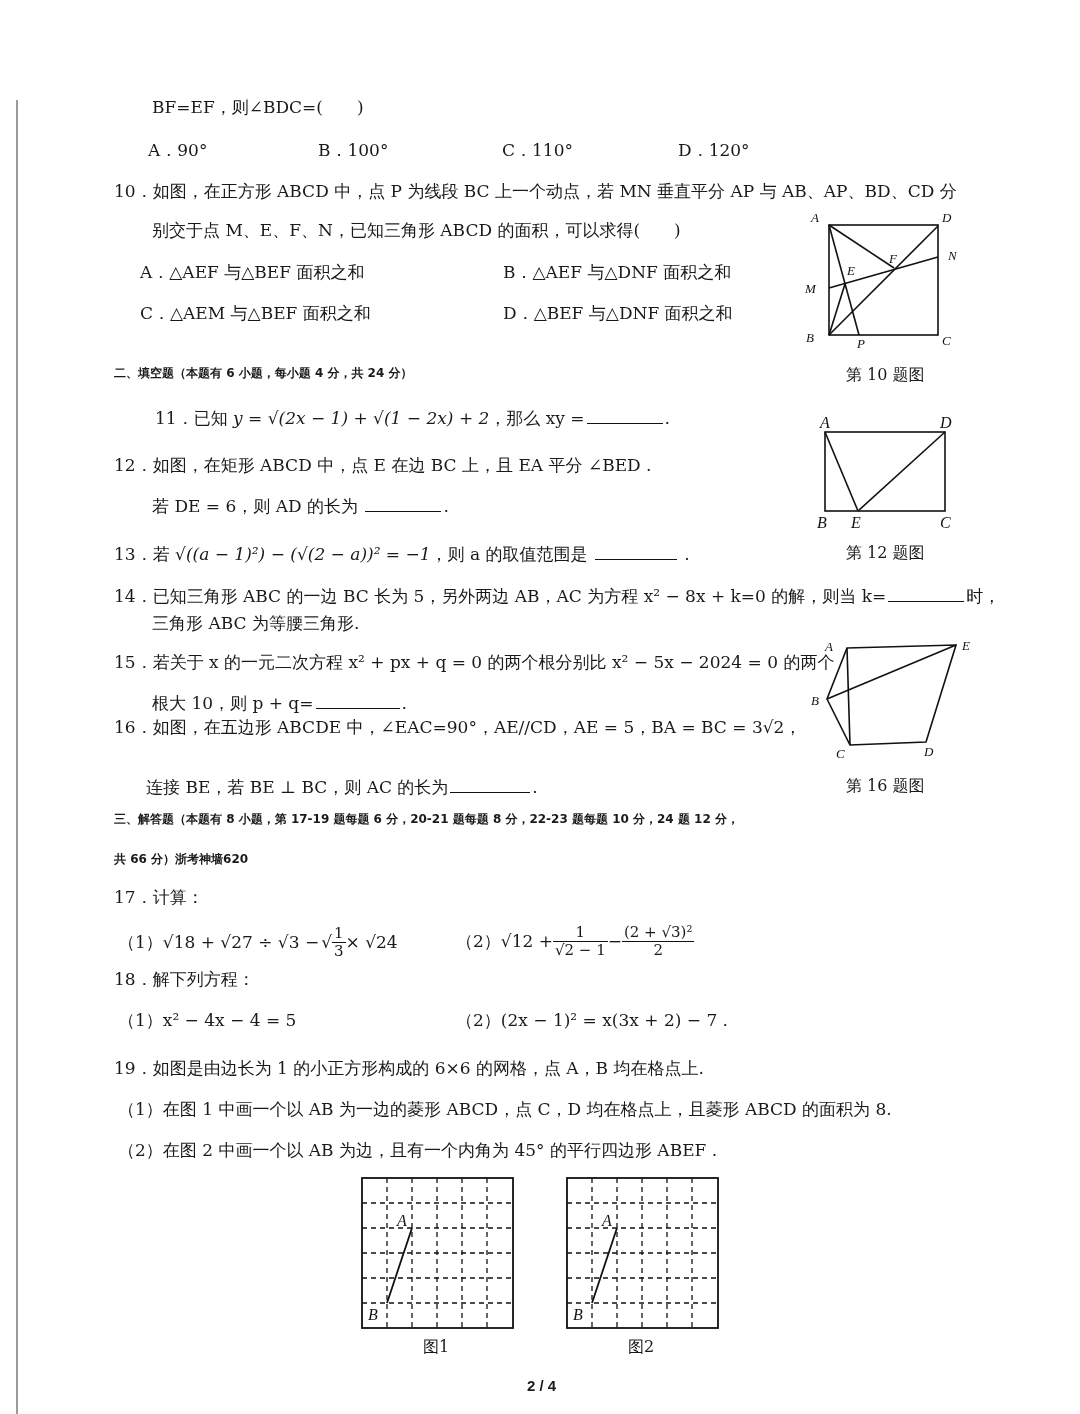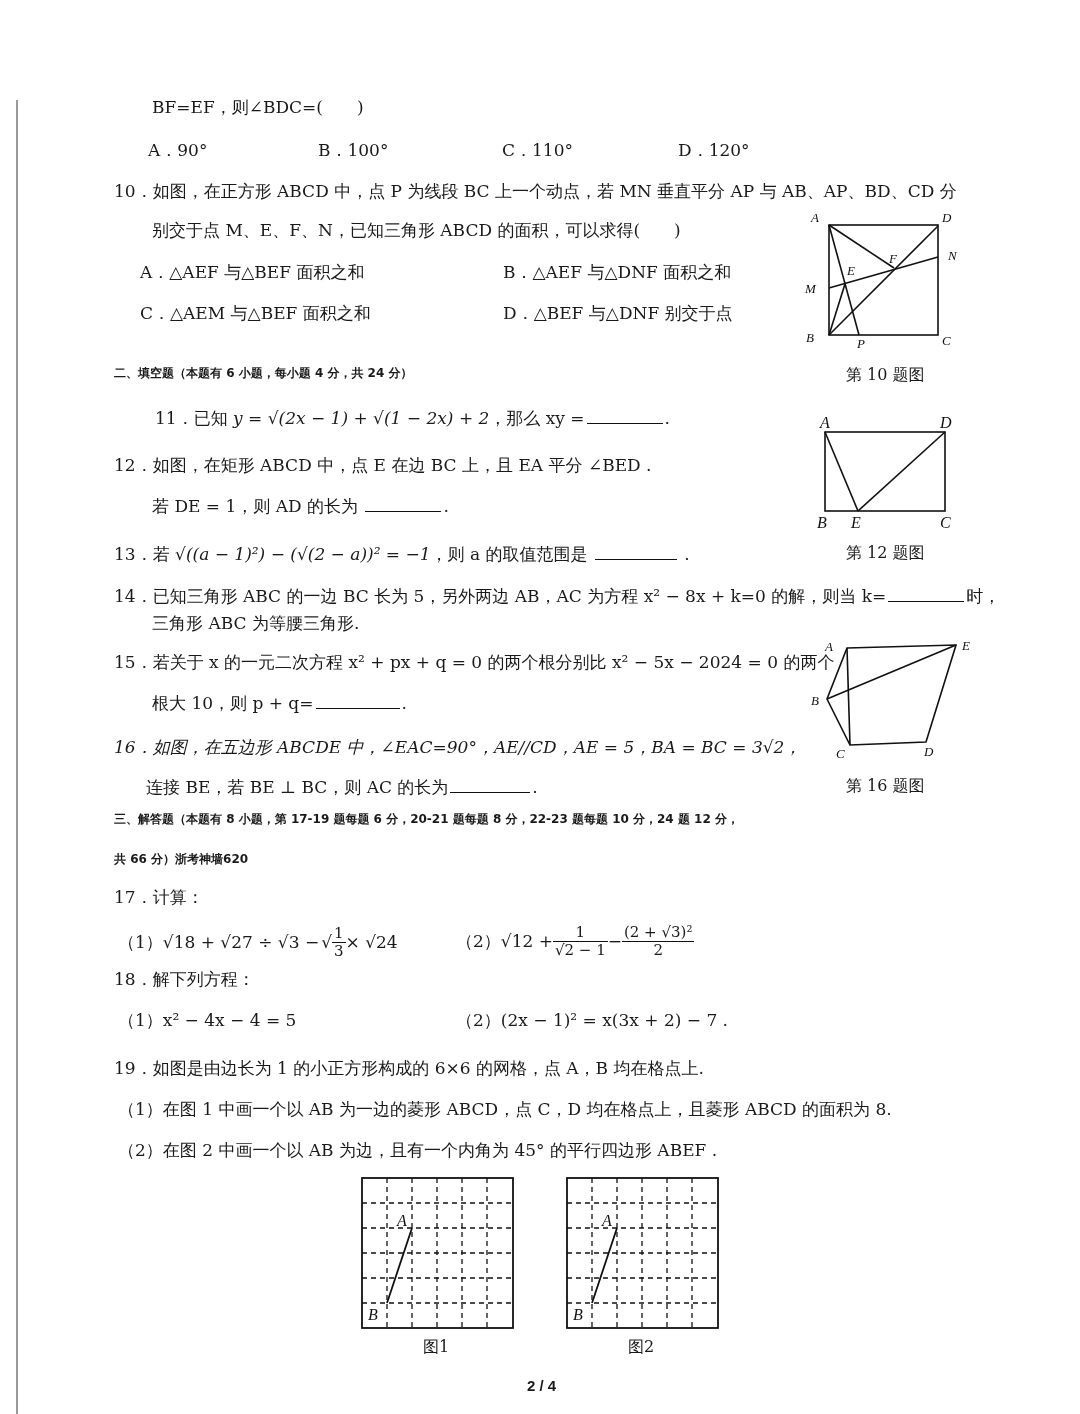--- a/index.html
+++ b/index.html
@@ -27,21 +27,21 @@
 <div class="abs line" style="left:148px; top:139px;">A．90°</div>
 <div class="abs line" style="left:318px; top:139px;">B．100°</div>
 <div class="abs line" style="left:502px; top:139px;">C．110°</div>
 <div class="abs line" style="left:678px; top:139px;">D．120°</div>
 
 <div class="abs line" style="left:114px; top:180px;">10．如图，在正方形 ABCD 中，点 P 为线段 BC 上一个动点，若 MN 垂直平分 AP 与 AB、AP、BD、CD 分</div>
 <div class="abs line" style="left:152px; top:219px;">别交于点 M、E、F、N，已知三角形 ABCD 的面积，可以求得(　　)</div>
 <div class="abs line" style="left:140px; top:261px;">A．△AEF 与△BEF 面积之和</div>
 <div class="abs line" style="left:503px; top:261px;">B．△AEF 与△DNF 面积之和</div>
 <div class="abs line" style="left:140px; top:302px;">C．△AEM 与△BEF 面积之和</div>
-<div class="abs line" style="left:503px; top:302px;">D．△BEF 与△DNF 别交于点</div>
+<div class="abs line" style="left:503px; top:302px;">D．△BEF 与△DNF 面积之和</div>
 
 <svg class="abs" style="left:790px; top:200px;" width="190" height="160" viewBox="790 200 190 160">
   <g stroke="#111" stroke-width="1.6" fill="none">
     <rect x="829" y="225" width="109" height="110"></rect>
     <line x1="829" y1="225" x2="859" y2="335"></line>
     <line x1="829" y1="225" x2="894" y2="268"></line>
     <line x1="829" y1="335" x2="938" y2="226"></line>
     <line x1="829" y1="335" x2="845" y2="284"></line>
     <line x1="829" y1="288" x2="938" y2="257"></line>
   </g>
@@ -58,21 +58,21 @@
 <div class="abs caption" style="left:846px; top:365px;">第 10 题图</div>
 
 <div class="abs bold" style="left:114px; top:365px;">二、填空题（本题有 6 小题，每小题 4 分，共 24 分）</div>
 
 <div class="abs line" style="left:114px; top:407px;margin-left:41px;">
   <span>11．已知 </span><span class="it">y = √(2x − 1) + √(1 − 2x) + 2</span><span>，那么 xy =</span><span class="blank"></span><span>.</span>
 </div>
 
 <div class="abs line" style="left:114px; top:454px;">12．如图，在矩形 ABCD 中，点 E 在边 BC 上，且 EA 平分 ∠BED .</div>
 <div class="abs line" style="left:152px; top:495px;">
-  <span>若 DE = 1，则 AD 的长为</span> <span class="blank"></span><span>.</span>
+  <span>若 DE = 6，则 AD 的长为</span> <span class="blank"></span><span>.</span>
 </div>
 
 <svg class="abs" style="left:800px; top:405px;" width="170" height="130" viewBox="800 405 170 130">
   <g stroke="#111" stroke-width="1.6" fill="none">
     <rect x="825" y="432" width="120" height="79"></rect>
     <line x1="825" y1="432" x2="858" y2="511"></line>
     <line x1="858" y1="511" x2="945" y2="432"></line>
   </g>
   <text x="820" y="428" style="font-size:16px">A</text>
   <text x="940" y="428" style="font-size:16px">D</text>
@@ -103,21 +103,21 @@
     <line x1="827" y1="699" x2="956" y2="645"></line>
   </g>
   <text x="825" y="651">A</text>
   <text x="962" y="650">E</text>
   <text x="811" y="705">B</text>
   <text x="836" y="758">C</text>
   <text x="924" y="756">D</text>
 </svg>
 <div class="abs caption" style="left:846px; top:776px;">第 16 题图</div>
 
-<div class="abs line" style="left:114px; top:736px;font-style:italic;">16．如图，在五边形 ABCDE 中，∠EAC=90°，AE//CD，AE = 5，BA = BC = 3√2，</div>
+<div class="abs line" style="left:114px; top:716px;">16．如图，在五边形 ABCDE 中，∠EAC=90°，AE//CD，AE = 5，BA = BC = 3√2，</div>
 <div class="abs line" style="left:146px; top:776px;">
   <span>连接 BE，若 BE ⊥ BC，则 AC 的长为</span><span class="blank" style="width:80px"></span><span>.</span>
 </div>
 
 <div class="abs bold" style="left:114px; top:811px;">三、解答题（本题有 8 小题，第 17-19 题每题 6 分，20-21 题每题 8 分，22-23 题每题 10 分，24 题 12 分，</div>
 <div class="abs bold" style="left:114px; top:851px;">共 66 分）浙考神墙620</div>
 
 <div class="abs line" style="left:114px; top:886px;">17．计算：</div>
 <div class="abs line" style="left:118px; top:922px; height:40px; display:flex; align-items:center;">
   <span>（1）</span>

